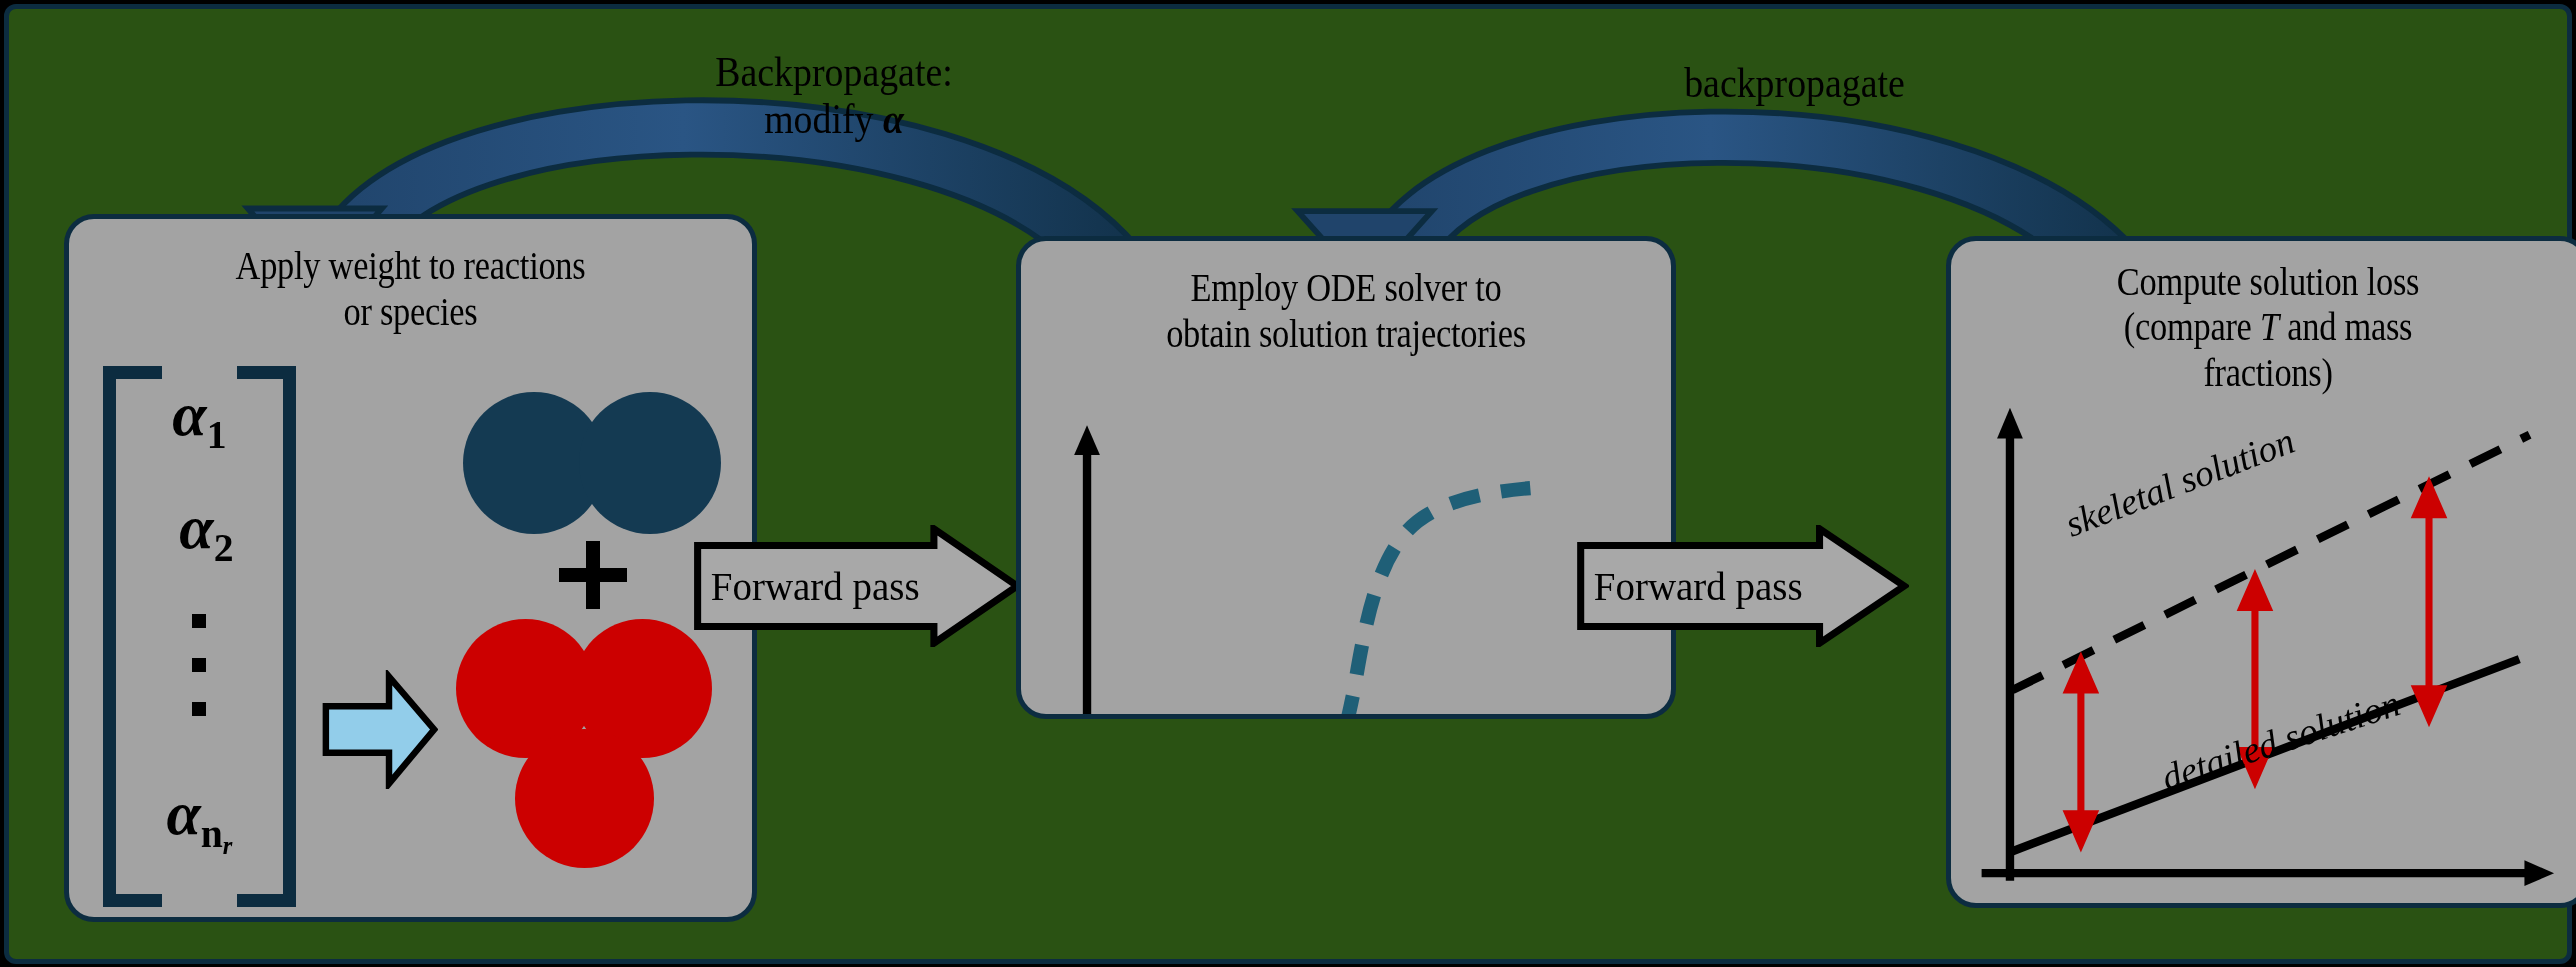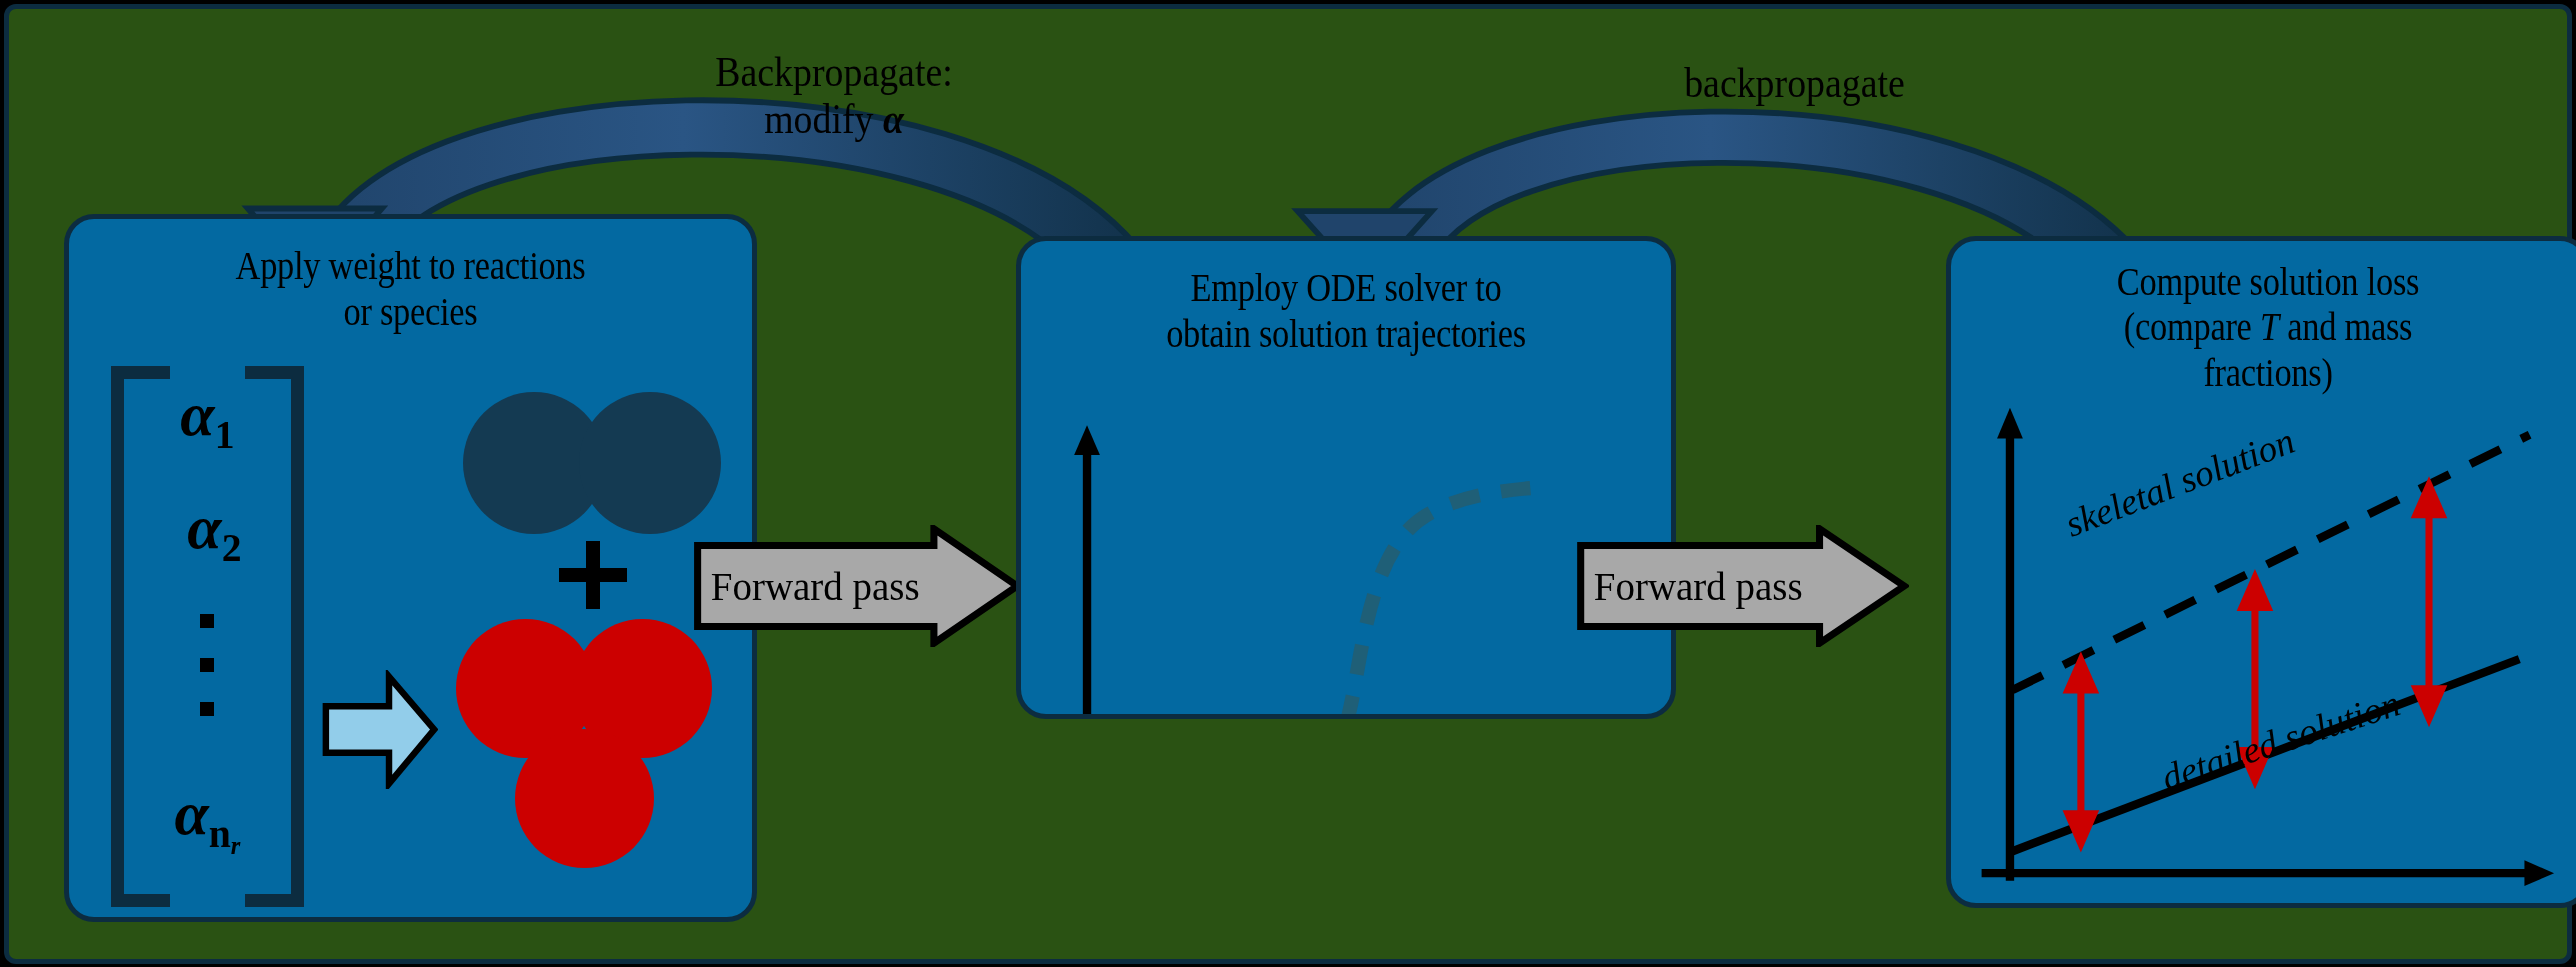--- a/index.html
+++ b/index.html
@@ -14,21 +14,21 @@
   #board{
     position:absolute;left:3.9px;top:3.9px;
     width:2568px;height:960px;
     background:#2A5213;
     border:5.8px solid #0C2C40;
     border-radius:12px;
     box-sizing:border-box;
   }
   .panel{
     position:absolute;
-    background:#0369a1;
+    background:#a3a3a3;
     border:5.8px solid #0C2C40;
     border-radius:30px;
     box-sizing:border-box;
     overflow:hidden;
   }
   #panel-apply{left:55px;top:205px;width:693px;height:708px;}
   #panel-ode{left:1007px;top:227px;width:660px;height:483px;}
   #panel-loss{left:1893px;top:227px;width:644px;height:672px;margin-left:44px;}
 
   .panel-title{
@@ -40,21 +40,21 @@
     white-space:pre-line;
     letter-spacing:-0.3px;
     transform:scaleX(0.86);
   }
   #title-apply{top:24.5px;font-size:40px;}
   #title-ode{top:24.5px;font-size:40px;}
   #title-loss{top:18px;font-size:40px;}
 
   
   #matrix{
-    position:absolute;left:34px;top:147px;width:193px;height:541px;margin-left:8px;
+    position:absolute;left:34px;top:147px;width:193px;height:541px;
   }
   .brk{position:absolute;top:0;width:59px;height:541px;box-sizing:border-box;}
   .brk.l{left:0;border-left:13px solid #0C2C40;border-top:13px solid #0C2C40;border-bottom:13px solid #0C2C40;}
   .brk.r{right:0;border-right:13px solid #0C2C40;border-top:13px solid #0C2C40;border-bottom:13px solid #0C2C40;}
   .mrow{
     position:absolute;left:0;right:0;text-align:center;
     font-family:"Liberation Serif", serif;
     font-style:italic;font-weight:bold;
     color:#000;
   }

